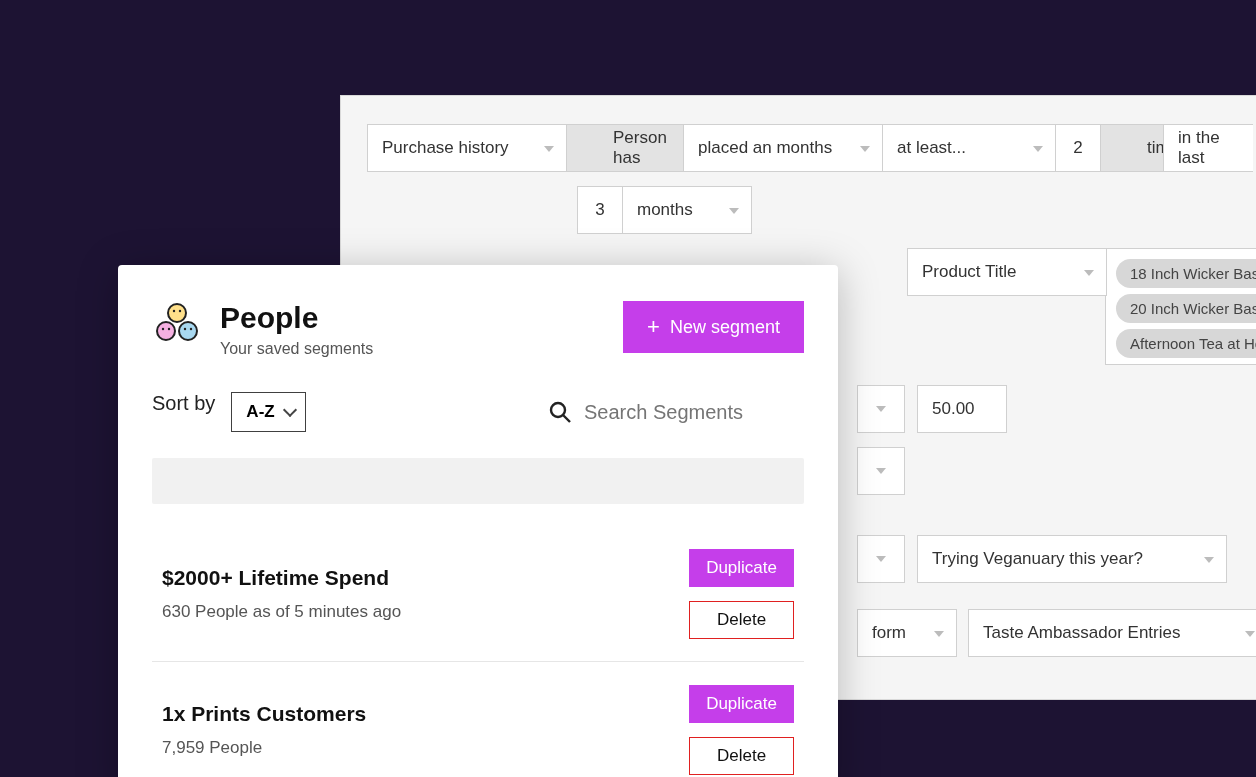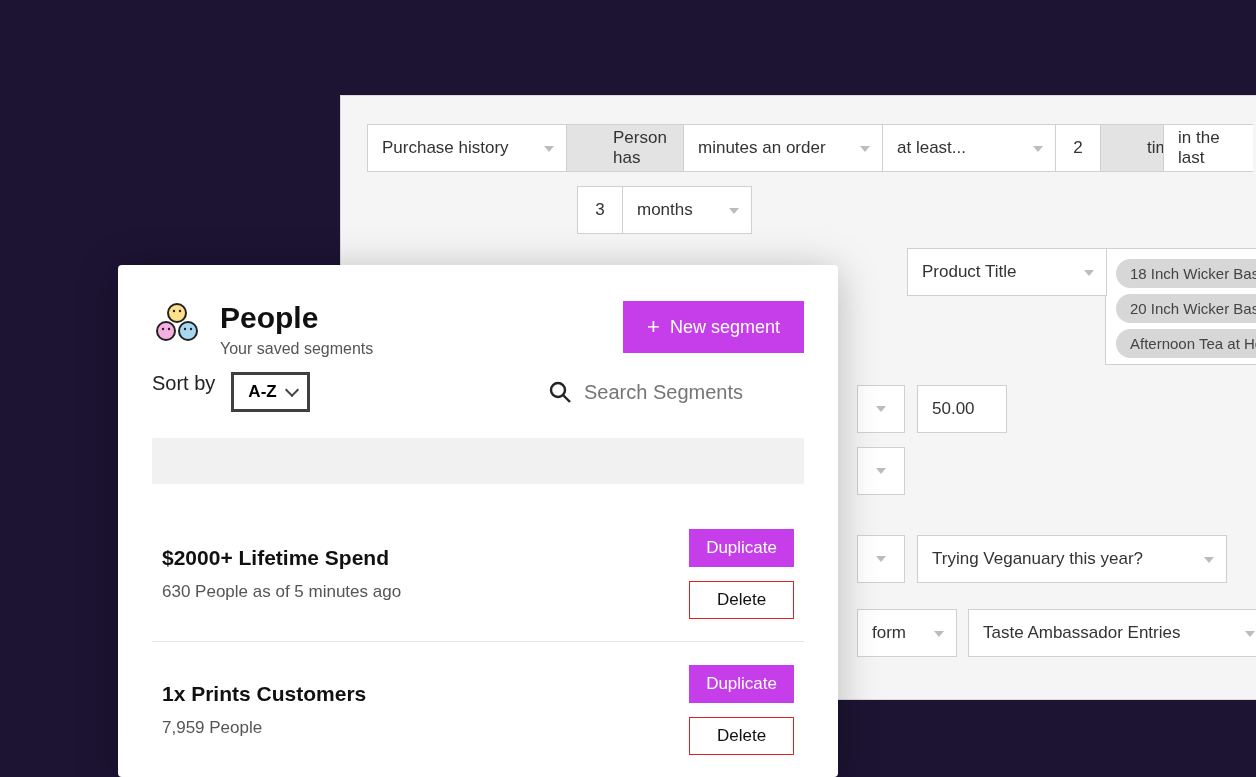--- a/index.html
+++ b/index.html
@@ -94,21 +94,21 @@
     width: 720px;
     background: #fff;
     border-radius: 4px;
     box-shadow: 0 6px 40px rgba(0,0,0,.25);
     padding: 36px 34px 0 34px;
   }
   .people-header {
     display: flex;
     align-items: flex-start;
     justify-content: space-between;
-    margin-bottom: 14px;
+    margin-bottom: 34px;
   }
   .people-title-wrap { display: flex; gap: 18px; align-items: flex-start; }
   .people-icon { width: 50px; height: 50px; flex-shrink: 0; }
   .people-title { font-size: 30px; font-weight: 700; color: #111; line-height: 1.1; }
   .people-sub { font-size: 16px; color: #555; margin-top: 6px; }
   .new-seg-btn {
     background: #c53eea;
     color: #fff;
     border: none;
     height: 52px;
@@ -123,21 +123,21 @@
   .new-seg-btn .plus { font-size: 22px; line-height: 1; }
   .toolbar {
     display: flex;
     align-items: center;
     justify-content: space-between;
     margin-bottom: 26px;
   }
   .sort-wrap { display: flex; align-items: flex-start; gap: 16px; }
   .sort-label { font-size: 20px; color: #222; }
   .sort-select {
-    border: 3px solid #404040;
+    border: 1px solid #404040;
     height: 40px;
     padding: 0 30px 0 14px;
     font-size: 17px;
     font-weight: 700;
     display: flex;
     align-items: center;
     position: relative;
     background: #fff;
   }
   .sort-select::after {
@@ -194,21 +194,21 @@
     cursor: pointer;
   }
 </style>
 </head>
 <body>
 
 <div class="builder-panel">
   <div class="rule-row">
     <div class="cell dropdown" style="width:200px">Purchase history</div>
     <div class="cell static" style="width:118px">Person has</div>
-    <div class="cell dropdown" style="width:200px">minutes an order</div>
+    <div class="cell dropdown" style="width:200px">placed an months</div>
     <div class="cell dropdown" style="width:174px">at least...</div>
     <div class="cell num">2</div>
     <div class="cell static" style="width:64px">times</div>
     <div class="cell" style="width:90px;border-right:none">in the last</div>
   </div>
 
   <div class="rule-row indent">
     <div class="cell num">3</div>
     <div class="cell dropdown" style="width:130px">months</div>
   </div>

